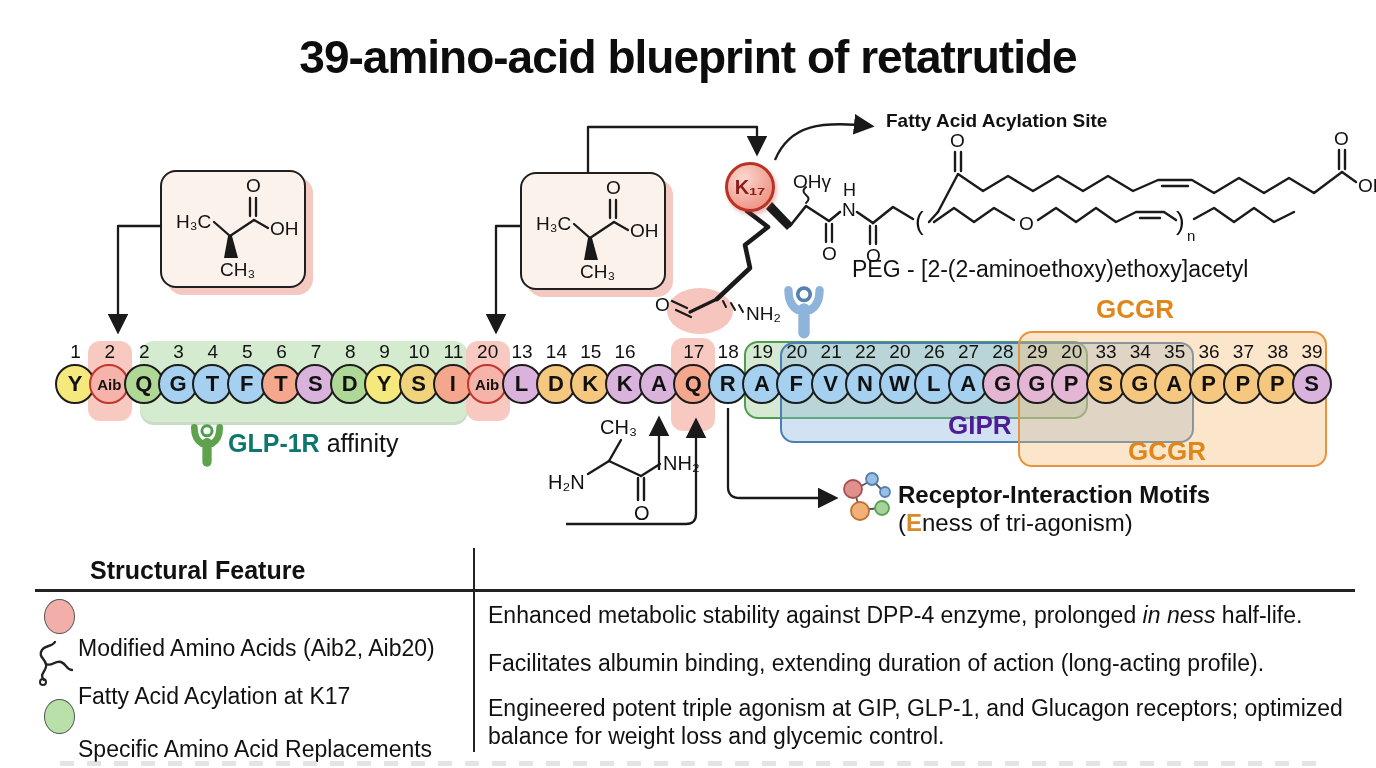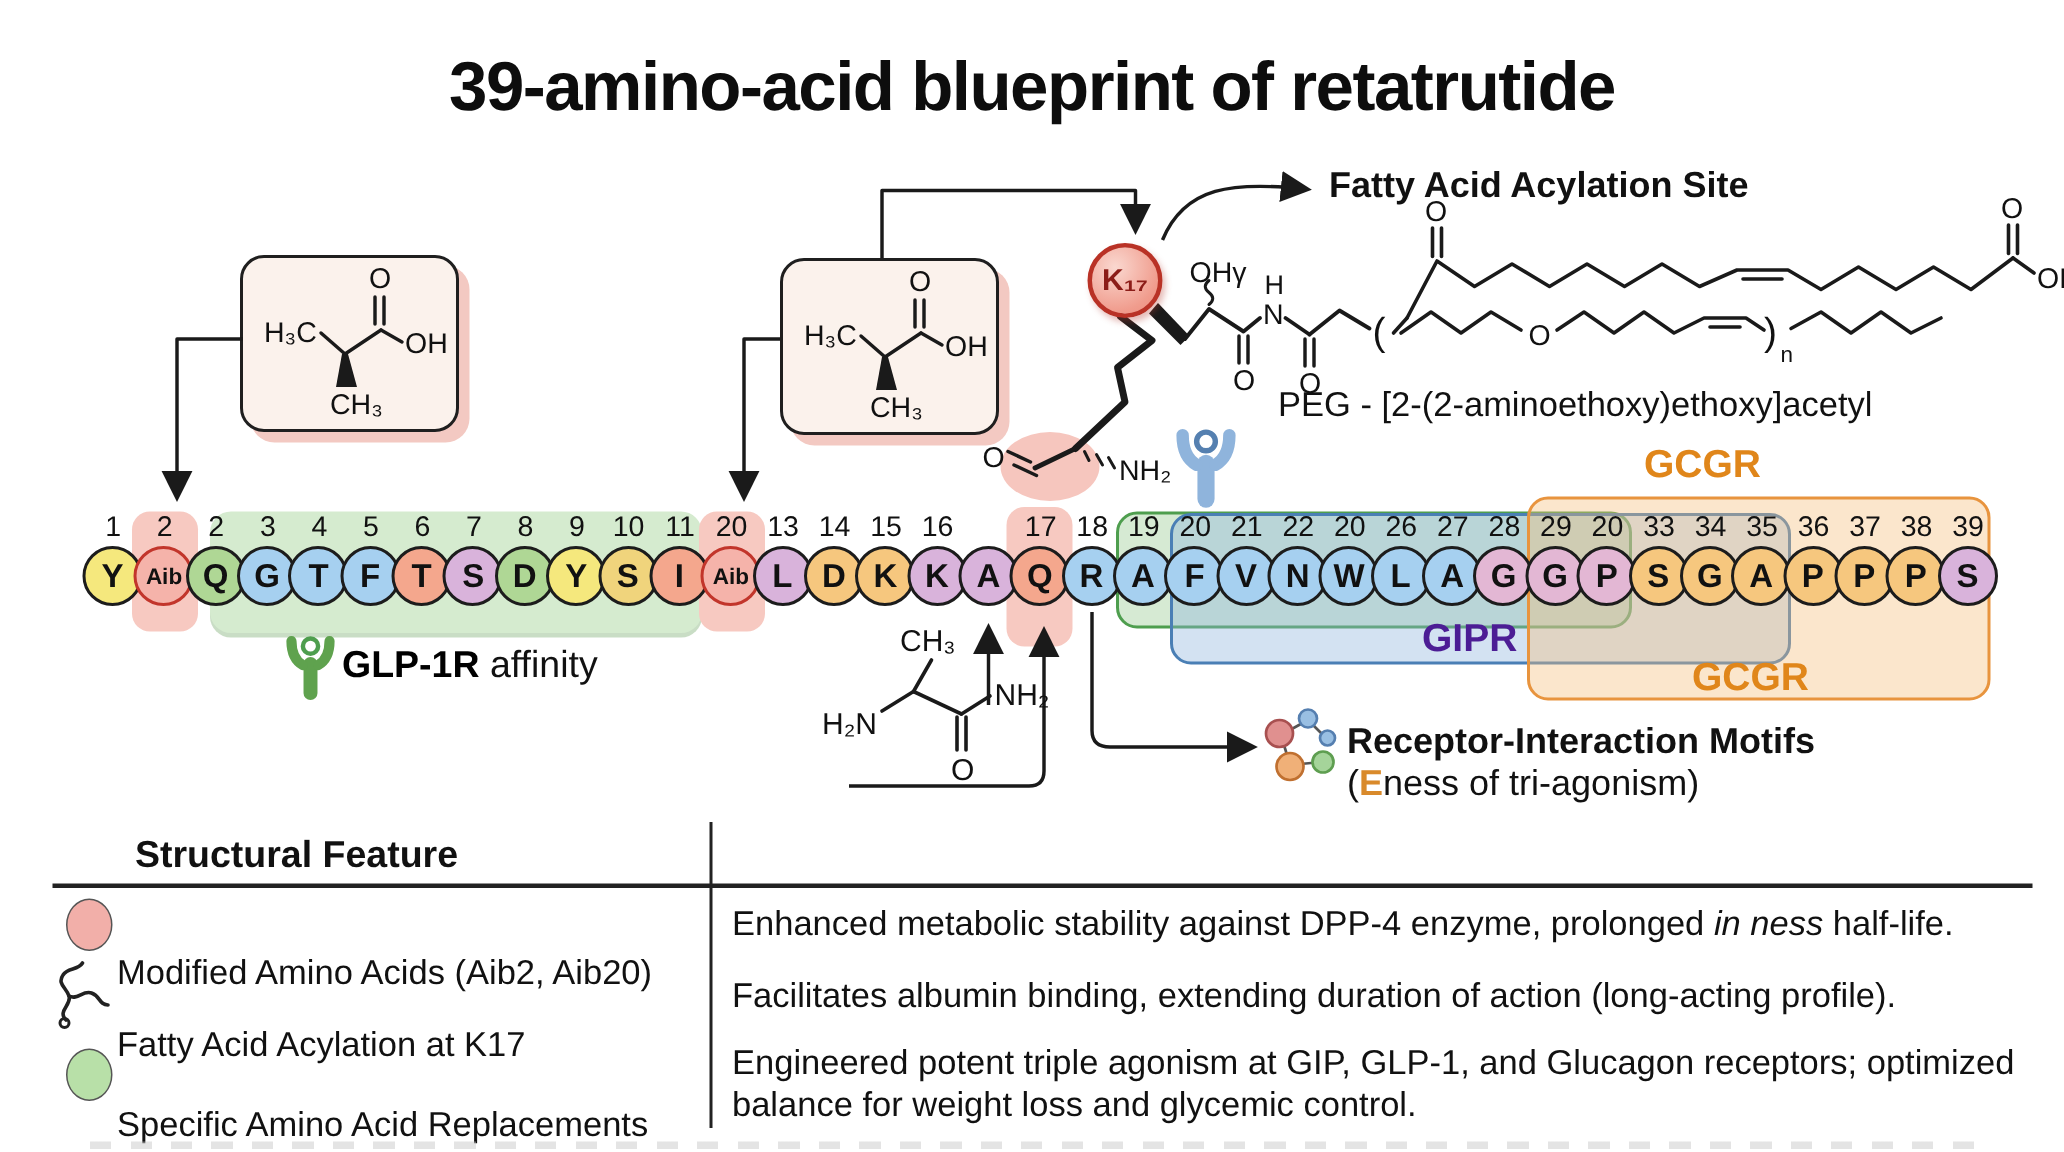--- a/index.html
+++ b/index.html
@@ -51,24 +51,24 @@
   .res-num{position:absolute;top:341px;width:41px;text-align:center;font-size:19px;color:#111;z-index:7;}
   .res-circle{position:absolute;top:364px;width:36px;height:36px;border:2.5px solid #1c1c1c;border-radius:50%;
               display:flex;align-items:center;justify-content:center;font-size:22px;font-weight:bold;color:#111;z-index:6;}
   .res-circle.aib{border-color:#C2352B;font-size:15px;}
 
   
   #chem-svg{left:0;top:0;z-index:5;pointer-events:none;}
   svg text{font-family:"Liberation Sans",sans-serif;fill:#111;}
 
   
-  #fatty-label{left:886px;top:110px;font-size:24px;font-weight:bold;}
+  #fatty-label{left:886px;top:110px;font-size:19px;font-weight:bold;}
   #peg-label{left:852px;top:256px;font-size:23px;}
   #glp1r-row{left:228px;top:429px;font-size:25px;}
-  #glp1r-row b{color:#000000;}
+  #glp1r-row b{color:#0f766e;}
   #motifs-title{left:898px;top:481px;font-size:24px;font-weight:bold;}
   #motifs-sub{left:898px;top:509px;font-size:24px;}
   #motifs-sub .weird-e{color:#D98A2B;font-weight:bold;}
   .icon-abs{z-index:6;}
 
   
   .tbl-header{font-size:25px;font-weight:bold;}
   #feature-header{left:90px;top:556px;}
   #contribution-header{left:488px;top:556px;}
   #header-line{left:35px;top:589px;width:1320px;height:2.5px;background:#222;}

